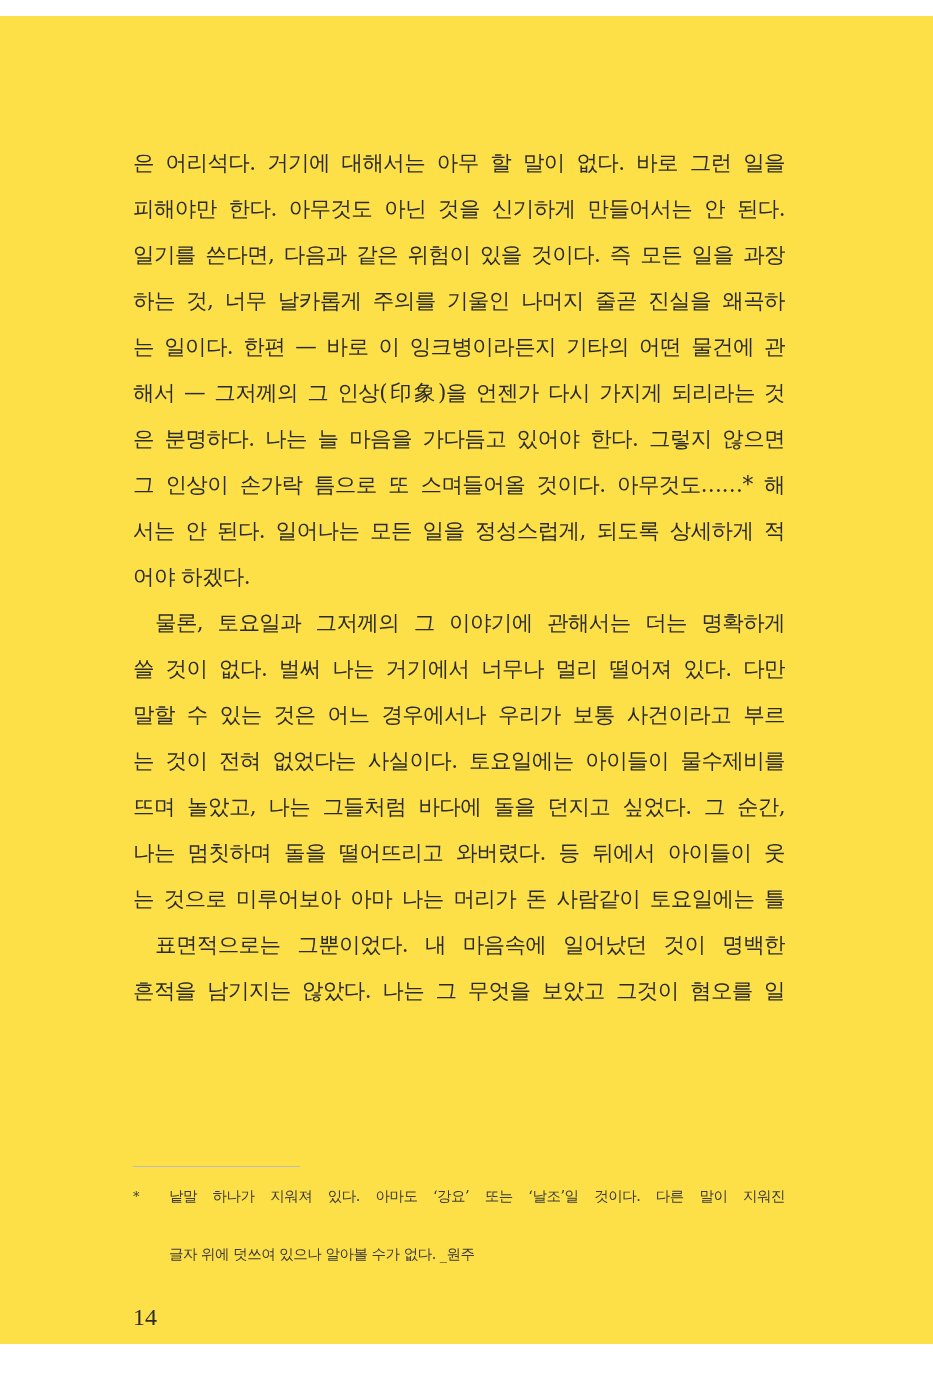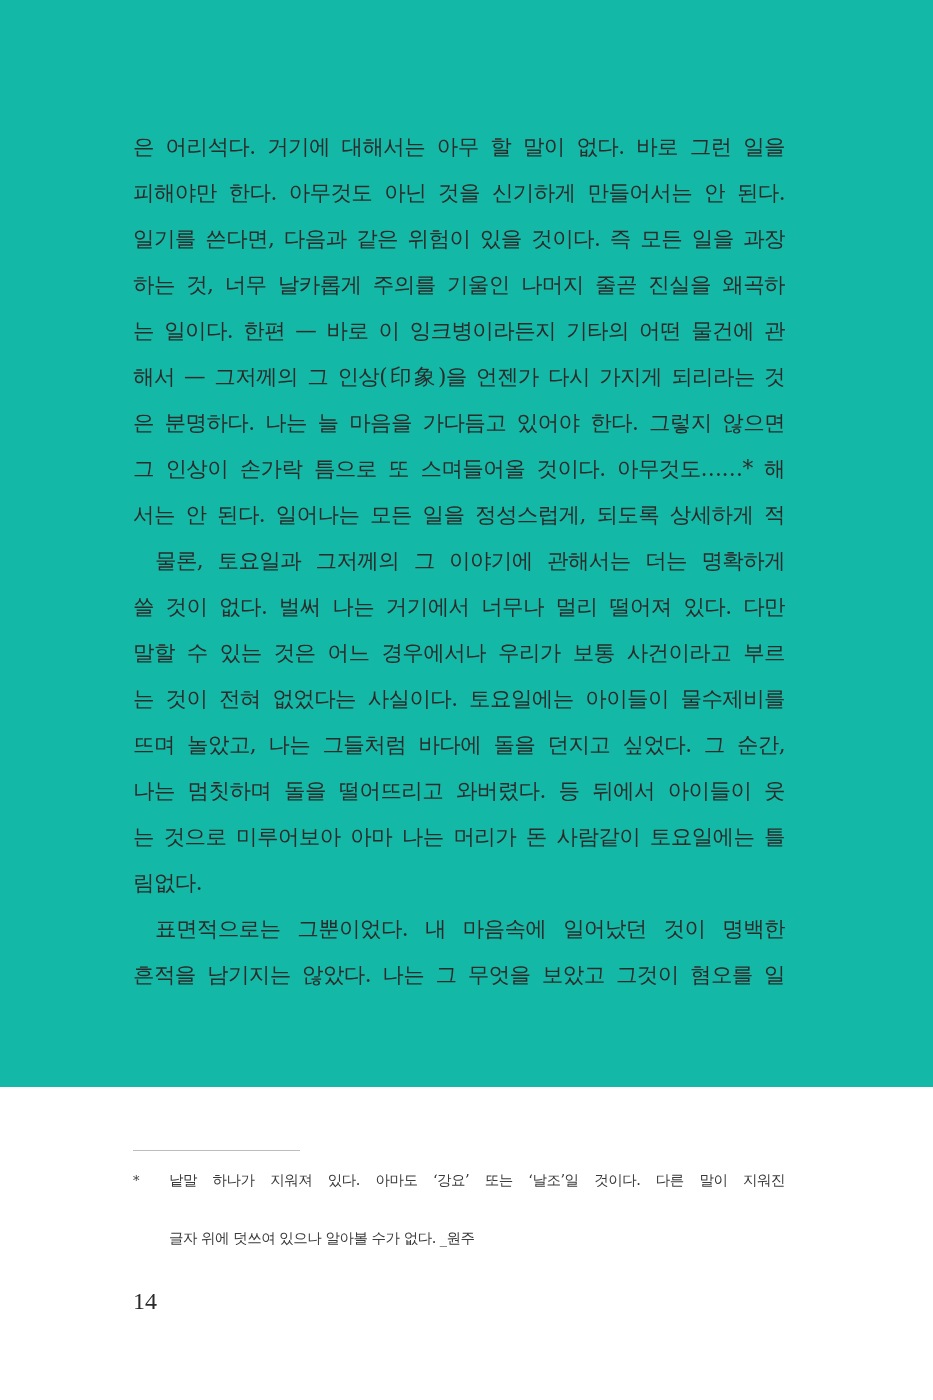--- a/index.html
+++ b/index.html
@@ -10,23 +10,23 @@
     body {
       width: 933px;
       height: 1400px;
       position: relative;
       overflow: hidden;
       color: #2b2b2b;
       font-family: "DejaVu Serif", "Liberation Serif", serif;
     }
     .page {
       position: absolute;
-      left: 0; top: 0;
-      width: 933px; height: 1087px;
-      background: #14b8a6;
+      left: 0; top: 16px;
+      width: 933px; height: 1328px;
+      background: #fde047;
     }
     .body-text {
       position: absolute;
       left: 133px;
       top: 124px;
       width: 652px;
     }
     .line {
       display: block;
       height: 46px;
@@ -98,28 +98,28 @@
   <div class="body-text">
     <span class="line">은 어리석다. 거기에 대해서는 아무 할 말이 없다. 바로 그런 일을</span>
     <span class="line">피해야만 한다. 아무것도 아닌 것을 신기하게 만들어서는 안 된다.</span>
     <span class="line">일기를 쓴다면, 다음과 같은 위험이 있을 것이다. 즉 모든 일을 과장</span>
     <span class="line">하는 것, 너무 날카롭게 주의를 기울인 나머지 줄곧 진실을 왜곡하</span>
     <span class="line">는 일이다. 한편 — 바로 이 잉크병이라든지 기타의 어떤 물건에 관</span>
     <span class="line">해서 — 그저께의 그 인상(印象)을 언젠가 다시 가지게 되리라는 것</span>
     <span class="line">은 분명하다. 나는 늘 마음을 가다듬고 있어야 한다. 그렇지 않으면</span>
     <span class="line">그 인상이 손가락 틈으로 또 스며들어올 것이다. 아무것도……* 해</span>
     <span class="line">서는 안 된다. 일어나는 모든 일을 정성스럽게, 되도록 상세하게 적</span>
+    <span class="line last">어야 하겠다.</span>
     <span class="line indent">물론, 토요일과 그저께의 그 이야기에 관해서는 더는 명확하게</span>
     <span class="line">쓸 것이 없다. 벌써 나는 거기에서 너무나 멀리 떨어져 있다. 다만</span>
     <span class="line">말할 수 있는 것은 어느 경우에서나 우리가 보통 사건이라고 부르</span>
     <span class="line">는 것이 전혀 없었다는 사실이다. 토요일에는 아이들이 물수제비를</span>
     <span class="line">뜨며 놀았고, 나는 그들처럼 바다에 돌을 던지고 싶었다. 그 순간,</span>
     <span class="line">나는 멈칫하며 돌을 떨어뜨리고 와버렸다. 등 뒤에서 아이들이 웃</span>
     <span class="line">는 것으로 미루어보아 아마 나는 머리가 돈 사람같이 토요일에는 틀</span>
-    <span class="line last">림없다.</span>
     <span class="line indent">표면적으로는 그뿐이었다. 내 마음속에 일어났던 것이 명백한</span>
     <span class="line">흔적을 남기지는 않았다. 나는 그 무엇을 보았고 그것이 혐오를 일</span>
   </div>
 
   <div class="footnote-rule"></div>
 
   <div class="footnote">
     <div class="fn-row">
       <span class="fn-mark">*</span>
       <span class="fn-text">낱말 하나가 지워져 있다. 아마도 ‘강요’ 또는 ‘날조’일 것이다. 다른 말이 지워진</span>

